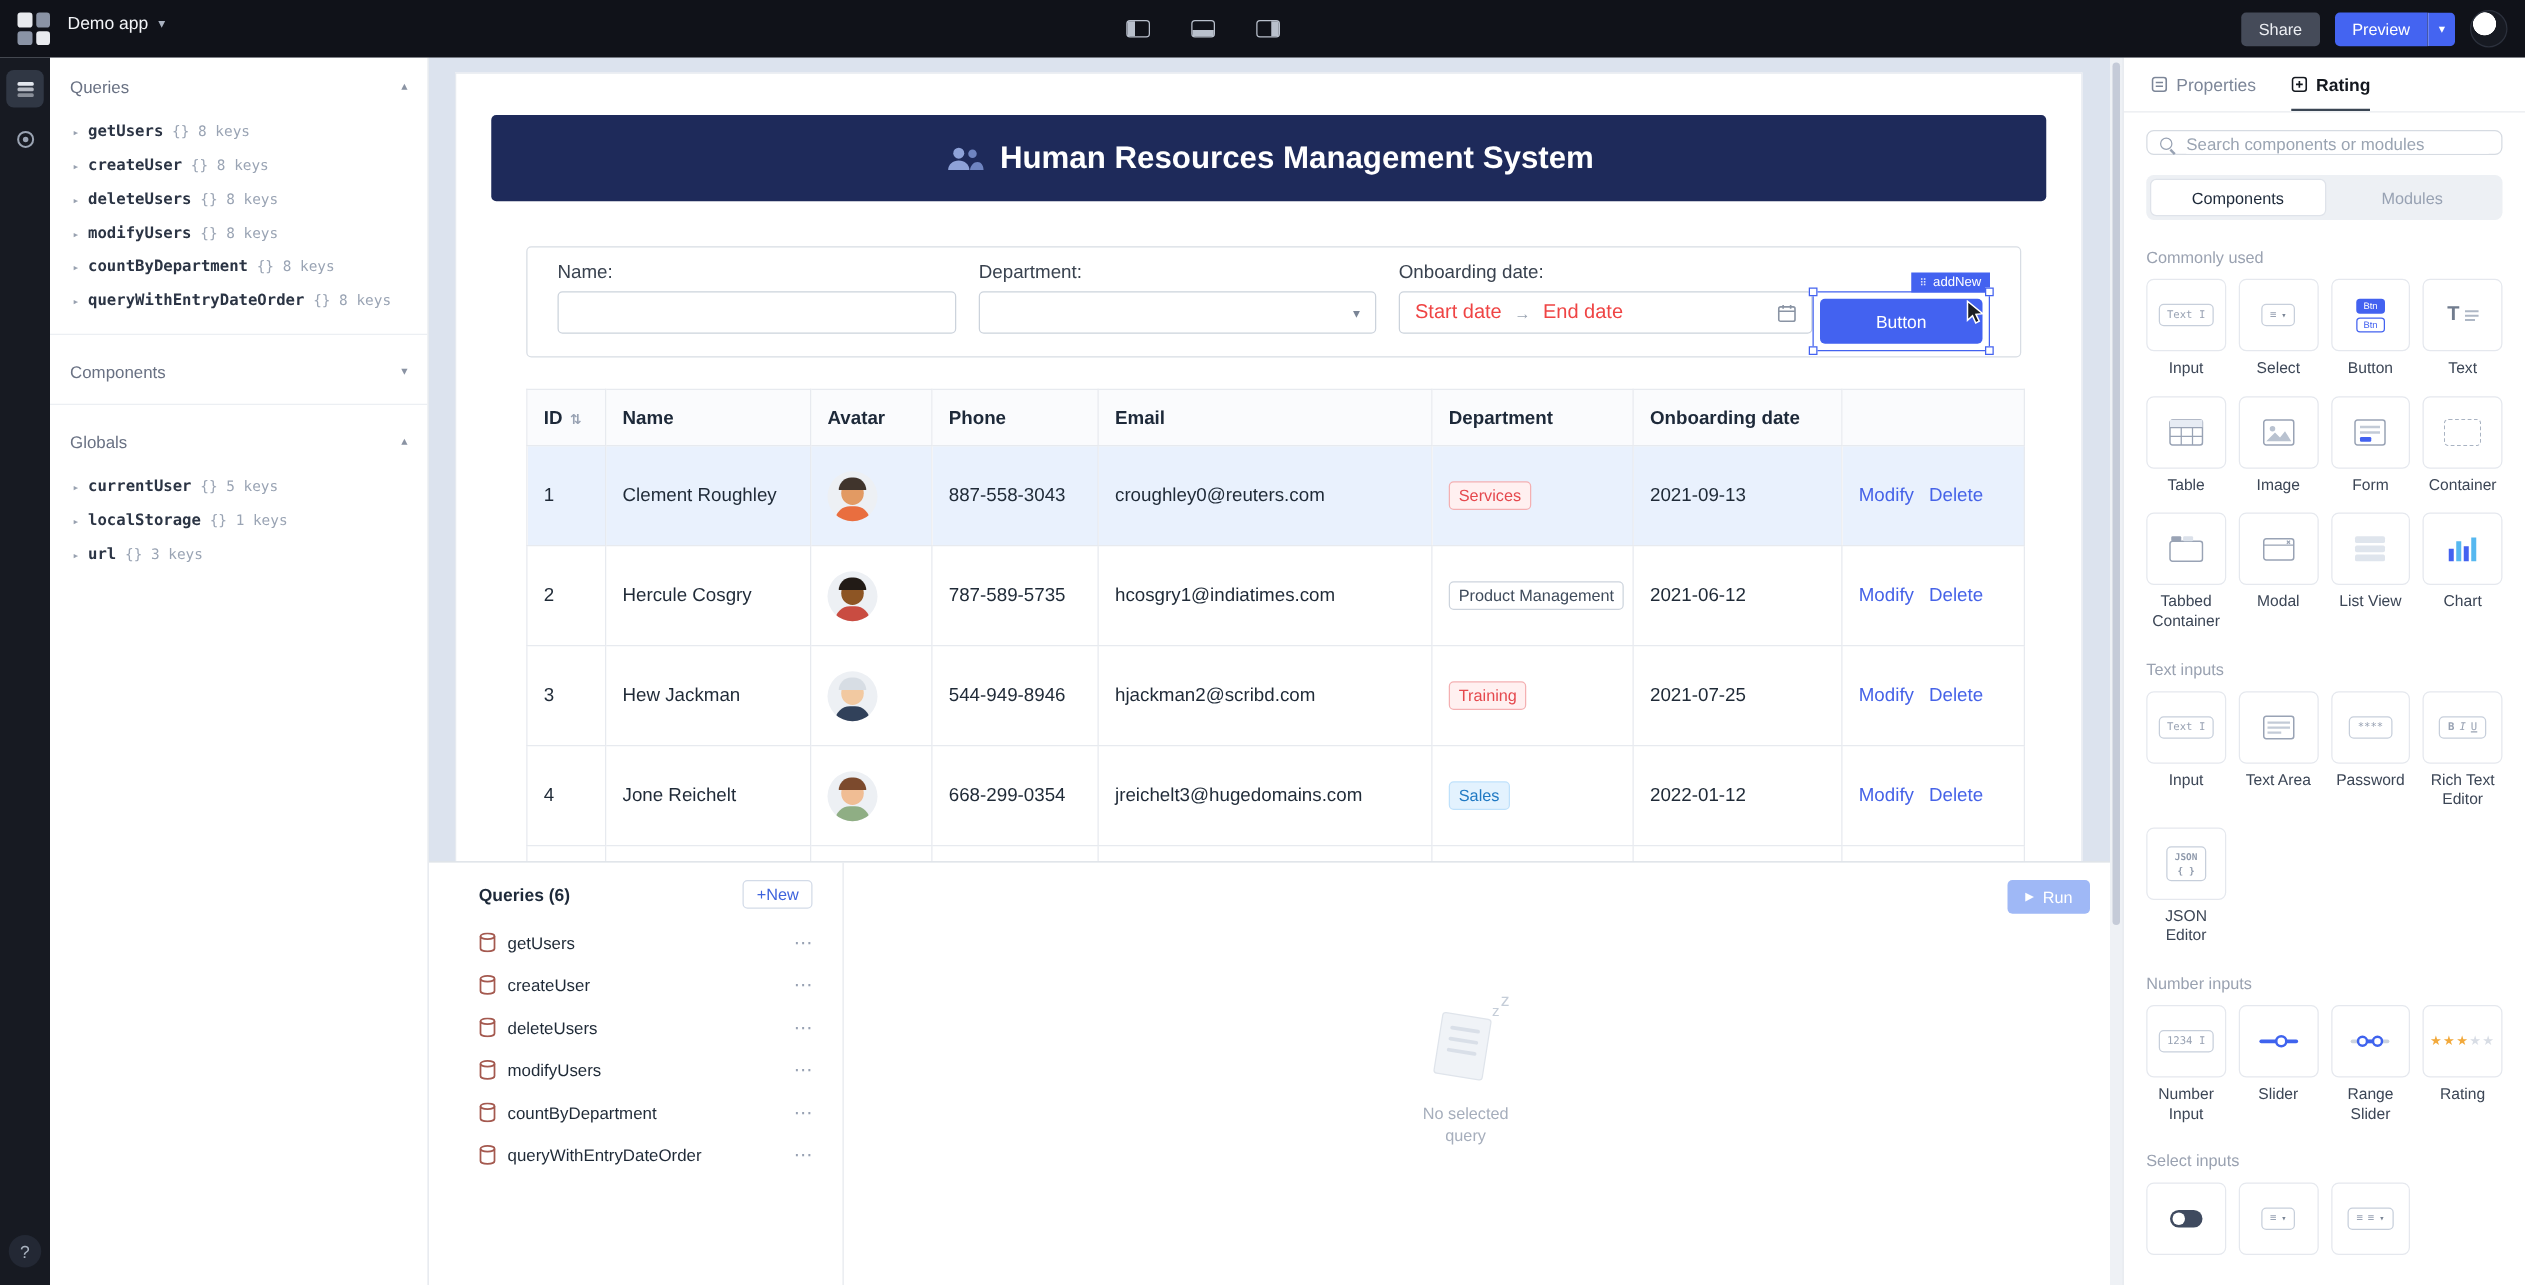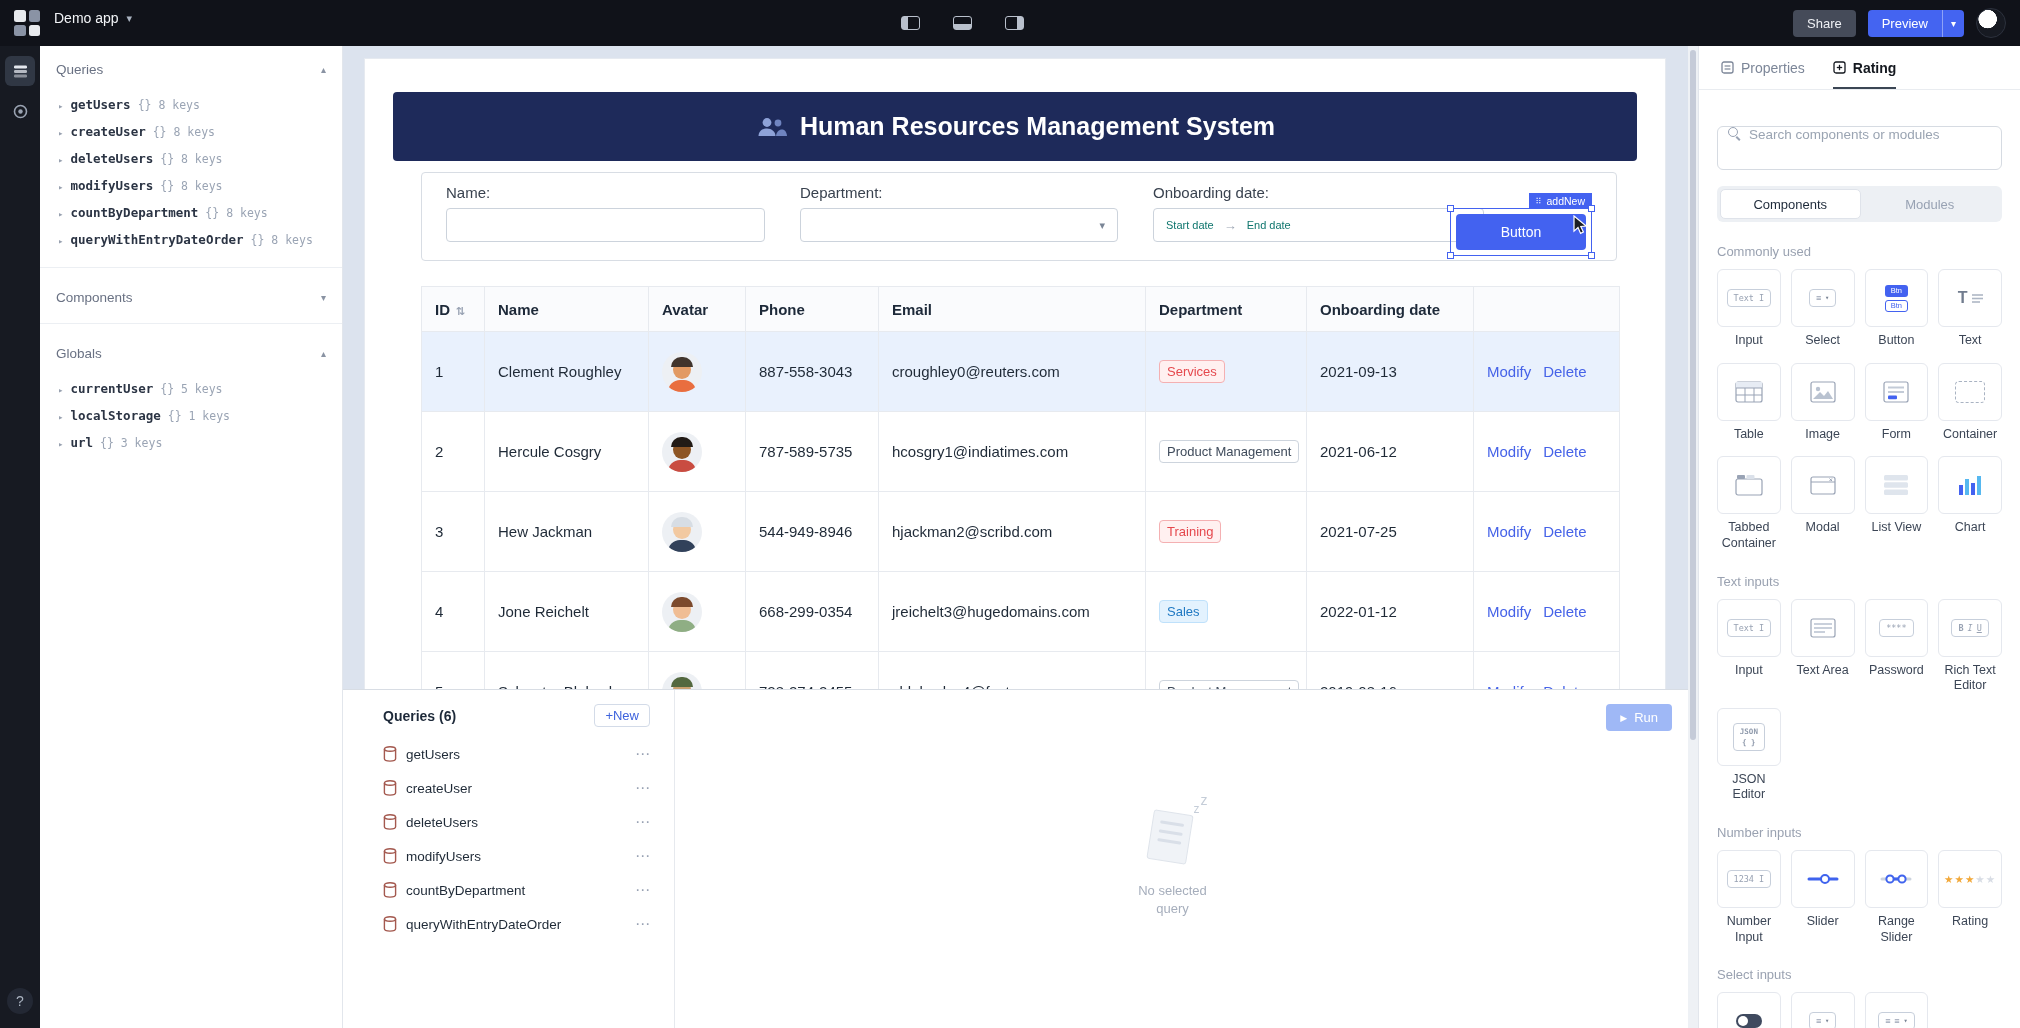--- a/index.html
+++ b/index.html
@@ -41,29 +41,29 @@
   .tree{padding:2px 0 8px}
   .tree-item{display:flex;align-items:baseline;gap:7px;padding:6px 18px;cursor:pointer;font-family:"DejaVu Sans Mono","Liberation Mono",monospace}
   .tree-item .tri{color:#98a1b0;font-size:9px}
   .tree-item .tname{font-weight:bold;color:#2b3444;font-size:12.5px}
   .tree-item .tmeta{color:#9aa4b4;font-size:11.5px}
 
   
   .canvas{position:absolute;left:343px;top:46px;width:1553px;height:982px;background:#dce3ee;z-index:1}
   .page{position:absolute;left:21px;top:12px;width:1302px;height:650px;background:#fff;border:1px solid #e6eaf0}
   .banner{margin:33px 28px 0;height:69px;background:#1e2a5a;border-radius:4px;display:flex;align-items:center;justify-content:center;gap:13px;color:#fff;font-size:25px;font-weight:bold}
-  .filterbox{margin:11px 48px 0 56px;height:89px;background:#fff;border:1px solid #d8dde4;border-radius:4px;position:relative;display:flex;gap:35px;padding:11px 24px}
+  .filterbox{margin:36px 48px 0 56px;height:89px;background:#fff;border:1px solid #d8dde4;border-radius:4px;position:relative;display:flex;gap:18px;padding:11px 24px}
   .fgroup{display:flex;flex-direction:column;gap:7px}
   .fgroup label{font-size:15px;color:#39424f}
   .finput{height:34px;border:1px solid #ccd3dc;border-radius:4px;background:#fff;font-size:14px;color:#1f2a37;padding:0 10px;outline:none;font-family:inherit}
   .w-name{width:319px}.w-dept{width:318px}.w-date{width:331px}
   .fselect{position:relative;display:flex;align-items:center;justify-content:flex-end;padding:0 12px;color:#6b7686;cursor:pointer}
   .fselect .chev{font-size:11px;color:#7a8596}
   .fdate{display:flex;align-items:center;gap:10px;padding:0 12px;cursor:pointer}
-  .fdate .ph{color:#0f766e;font-size:11px}
+  .fdate .ph{color:#ef4444;font-size:16px}
   .fdate .arrow{color:#9aa4b2;font-size:13px}
   .fdate .cal{margin-left:auto;display:flex}
   
   .widget-sel{position:absolute;right:24px;top:35px;width:142px;height:48px;border:1px solid #4362f0}
   .widget-btn{position:absolute;inset:5px;background:#4362f0;color:#fff;border:0;border-radius:4px;font-size:14px;cursor:pointer;font-family:inherit}
   .handle{position:absolute;width:7px;height:7px;background:#fff;border:1px solid #4362f0}
   .h-tl{left:-4px;top:-4px}.h-tr{right:-4px;top:-4px}.h-bl{left:-4px;bottom:-4px}.h-br{right:-4px;bottom:-4px}
   .widget-tag{position:absolute;right:-1px;top:-16px;height:16px;background:#4362f0;color:#fff;font-size:10.5px;display:flex;align-items:center;gap:5px;padding:0 7px;white-space:nowrap}
   .widget-tag .grip{font-size:8px;opacity:.85}
   .cursor{position:absolute;left:1150px;top:42px;z-index:5}
@@ -106,21 +106,21 @@
 
   
   .vscroll{position:absolute;left:1688px;top:46px;width:10px;height:982px;background:#eef1f5;z-index:15}
   .vscroll .thumb{margin:4px 2px;width:6px;height:690px;background:#c5cbd8;border-radius:3px;cursor:pointer}
 
   
   .right-panel{position:absolute;left:1698px;top:46px;width:322px;height:982px;background:#fff;border-left:1px solid #e2e6ec;padding:0 18px;overflow:hidden;z-index:20}
   .rp-tabs{height:44px;display:flex;align-items:center;gap:28px;margin:0 -18px;padding:0 22px;border-bottom:1px solid #e9ecf0}
   .rp-tab{display:flex;align-items:center;gap:7px;font-size:14px;color:#7c8698;height:100%;cursor:pointer;background:none;border:0;font-family:inherit}
   .rp-tab.active{color:#14181f;font-weight:bold;box-shadow:inset 0 -2px 0 #3b4654}
-  .rp-search{margin-top:36px;height:44px;border:1px solid #d6dbe2;border-radius:6px;display:flex;align-items:flex-start;gap:8px;padding:0 10px}
+  .rp-search{margin-top:14px;height:20px;border:1px solid #d6dbe2;border-radius:6px;display:flex;align-items:flex-end;gap:8px;padding:0 10px}
   .rp-search input{border:0;outline:0;flex:1;font-size:13.5px;color:#1f2a37;font-family:inherit}
   .rp-search input::placeholder{color:#9aa4b2}
   .mag{width:13px;height:13px;position:relative;flex:none}
   .mag::before{content:"";position:absolute;left:0;top:0;width:8px;height:8px;border:1.6px solid #98a2b3;border-radius:50%}
   .mag::after{content:"";position:absolute;left:9px;top:9px;width:5px;height:1.7px;background:#98a2b3;transform:rotate(45deg);transform-origin:0 0}
   .rp-seg{margin-top:16px;height:36px;background:#edf0f4;border-radius:6px;display:flex;padding:3px}
   .seg{flex:1;display:flex;align-items:center;justify-content:center;font-size:13px;border-radius:5px;color:#98a2b3;border:0;background:none;cursor:pointer;font-family:inherit}
   .seg.active{background:#fff;color:#1d2939;border:1px solid #dfe3ea}
   .rp-sec-title{margin:22px 0 10px;font-size:13px;color:#9aa2b1}
   .rp-grid{display:grid;grid-template-columns:repeat(4,1fr);gap:14px 10px}

